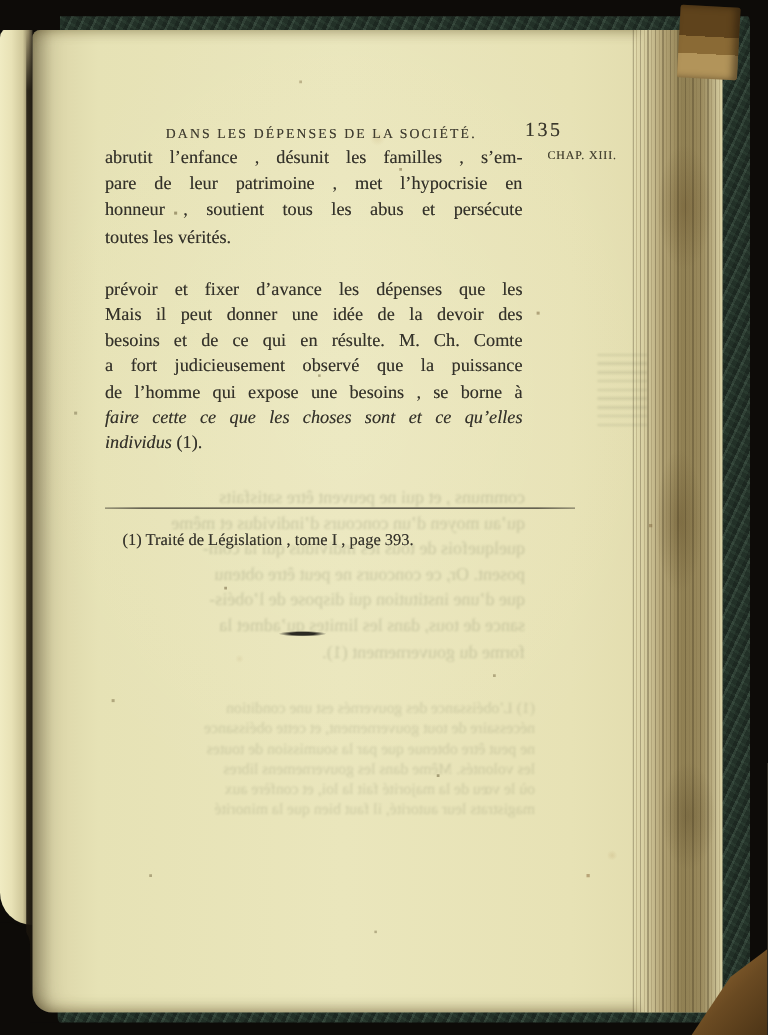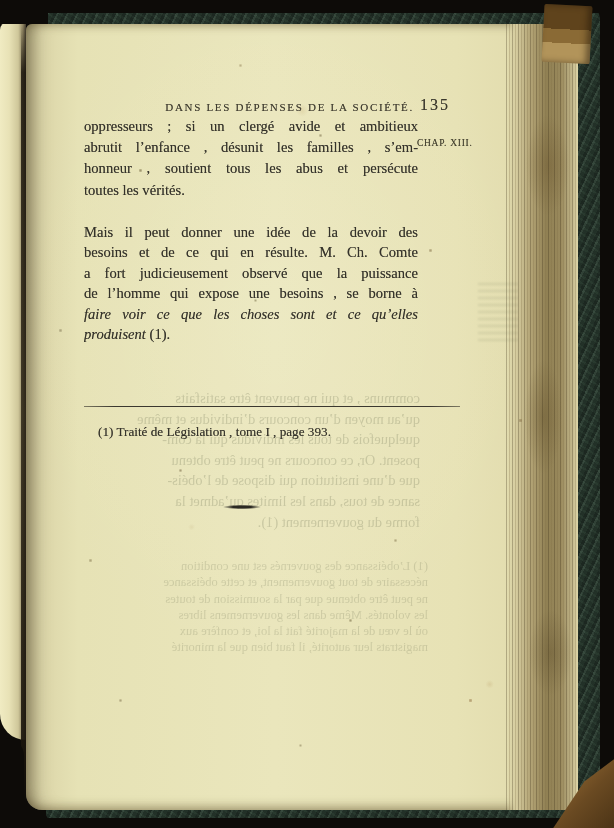--- a/index.html
+++ b/index.html
@@ -83,29 +83,29 @@
       180px 470px 0 0.6px rgba(105,90,55,.5), 90px 560px 0 0.7px rgba(110,95,58,.45),
       350px 620px 0 0.6px rgba(100,88,52,.5), 470px 700px 0 0.8px rgba(140,105,60,.5),
       120px 700px 0 0.6px rgba(105,92,55,.45), 300px 745px 0 0.5px rgba(100,88,52,.4),
       240px 65px 0 0.6px rgba(120,100,60,.4), 395px 540px 0 0.6px rgba(110,95,58,.45),
       60px 330px 0 0.7px rgba(95,85,52,.4), 520px 420px 0 0.8px rgba(120,96,55,.45);
   }
   
   .txt{color:#34322a; text-shadow:0 0 .4px rgba(52,50,42,.55);}
   .running-title{
     position:absolute; left:100px; top:101px; width:314px; height:15px;
-    font-size:11px; letter-spacing:1.7px; text-align:right; color:#403d30; white-space:nowrap;
+    font-size:11px; letter-spacing:1.7px; text-align:center; color:#403d30; white-space:nowrap;
   }
   .page-number{
     position:absolute; left:420px; top:96px; width:44px; height:20px;
     font-size:16px; letter-spacing:2px; color:#3a382c;
   }
   .margin-note{
-    position:absolute; left:417px; top:120px; width:64px; height:13px;
-    font-size:9.5px; letter-spacing:.7px; color:#45422f; white-space:nowrap;margin-top:18px;
+    position:absolute; left:438px; top:120px; width:64px; height:13px;
+    font-size:9.5px; letter-spacing:.7px; color:#45422f; white-space:nowrap;
   }
   .textblock{position:absolute; left:84px; width:334px;}
   .jline{height:21.2px; line-height:21.2px; overflow:hidden; font-size:14.6px;
          text-align:justify; text-align-last:justify; white-space:nowrap;}
   .jline.lastline{text-align-last:left;}
   .jline.indent{text-indent:17px;}
   .italic{font-style:italic;}
   #para1{top:116px;}
   #para2{top:222px;}
   #para2 .jline{height:20.4px; line-height:20.4px;}
@@ -168,32 +168,33 @@
     <div class="gline">les volontés. Même dans les gouvernemens libres</div>
     <div class="gline">où le vœu de la majorité fait la loi, et confère aux</div>
     <div class="gline">magistrats leur autorité, il faut bien que la minorité</div>
   </div>
 
   <div class="running-title txt">DANS LES DÉPENSES DE LA SOCIÉTÉ.</div>
   <div class="page-number txt">135</div>
   <div class="margin-note txt">CHAP. XIII.</div>
 
   <div class="textblock txt" id="para1">
-    <div class="jline">oppresseurs ; si un clergé avide et ambitieux</div>
     <div class="jline">abrutit l’enfance , désunit les familles , s’em-</div>
+    <div class="jline">pare de leur patrimoine , met l’hypocrisie en</div>
     <div class="jline">honneur , soutient tous les abus et persécute</div>
     <div class="jline lastline">toutes les vérités.</div>
   </div>
 
   <div class="textblock txt" id="para2">
+    <div class="jline">prévoir et fixer d’avance les dépenses que les</div>
     <div class="jline">Mais il peut donner une idée de la devoir des</div>
     <div class="jline">besoins et de ce qui en résulte. M. Ch. Comte</div>
     <div class="jline">a fort judicieusement observé que la puissance</div>
     <div class="jline">de l’homme qui expose une besoins , se borne à</div>
-    <div class="jline italic">faire voir ce que les choses sont et ce qu’elles</div>
-    <div class="jline lastline"><span class="italic">produisent</span><span> (1).</span></div>
+    <div class="jline italic">faire cette ce que les choses sont et ce qu’elles</div>
+    <div class="jline lastline"><span class="italic">individus</span><span> (1).</span></div>
   </div>
 
   <div class="footnote-rule"></div>
   <div class="footnote txt">(1) Traité de Législation , tome I , page 393.</div>
   <div class="ornament"></div>
 
 </div>
 
 </body></html>

